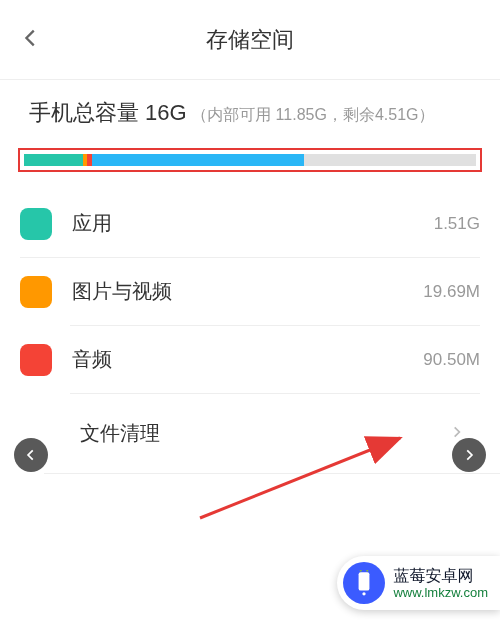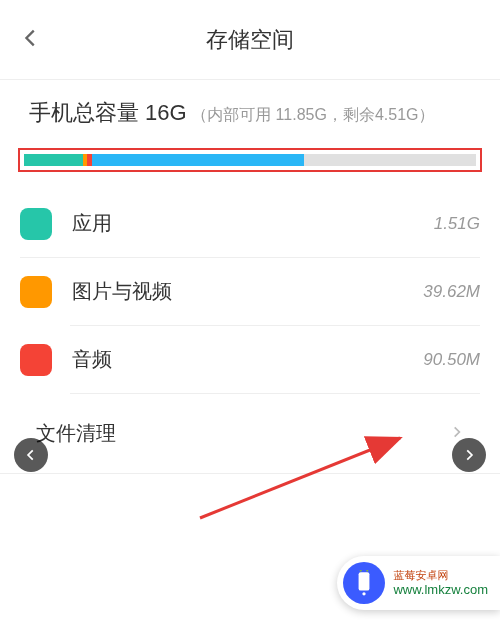--- a/index.html
+++ b/index.html
@@ -100,28 +100,28 @@
     .icon-red { background: #f44336; }
     .icon-blue { background: #29b6f6; }
     .cat-label {
       flex: 1;
       font-size: 20px;
       color: #333;
     }
     .cat-size {
       font-size: 17px;
       color: #999;
-      font-style: italic;
     }
     .file-clean-row {
       display: flex;
       align-items: center;
       height: 80px;
       padding: 0 36px;
       border-bottom: 1px solid #eee;
+      margin-left: 44px;
     }
     .file-clean-label {
       flex: 1;
       font-size: 20px;
       color: #333;
     }
     .chevron svg {
       width: 14px;
       height: 20px;
     }
@@ -169,22 +169,22 @@
       align-items: center;
       justify-content: center;
     }
     .wm-logo svg { width: 26px; height: 26px; }
     .wm-text {
       display: flex;
       flex-direction: column;
       line-height: 1.2;
     }
     .wm-title {
-      font-size: 11px;
-      color: #c2410c;
+      font-size: 16px;
+      color: #0f172a;
       font-weight: 500;
       font-family: Liberation Serif, serif;
     }
     .wm-url {
       font-size: 13px;
       color: #15803d;
     }
   </style>
 </head>
 <body>
@@ -219,21 +219,21 @@
 
     <div class="category-row">
       <div class="cat-icon icon-green"></div>
       <div class="cat-label">应用</div>
       <div class="cat-size">1.51G</div>
     </div>
 
     <div class="category-row indent">
       <div class="cat-icon icon-orange" style="margin-left:-50px;"></div>
       <div class="cat-label">图片与视频</div>
-      <div class="cat-size">39.62M</div>
+      <div class="cat-size">19.69M</div>
     </div>
 
     <div class="category-row indent">
       <div class="cat-icon icon-red" style="margin-left:-50px;"></div>
       <div class="cat-label">音频</div>
       <div class="cat-size">90.50M</div>
     </div>
 
 
   </div>

